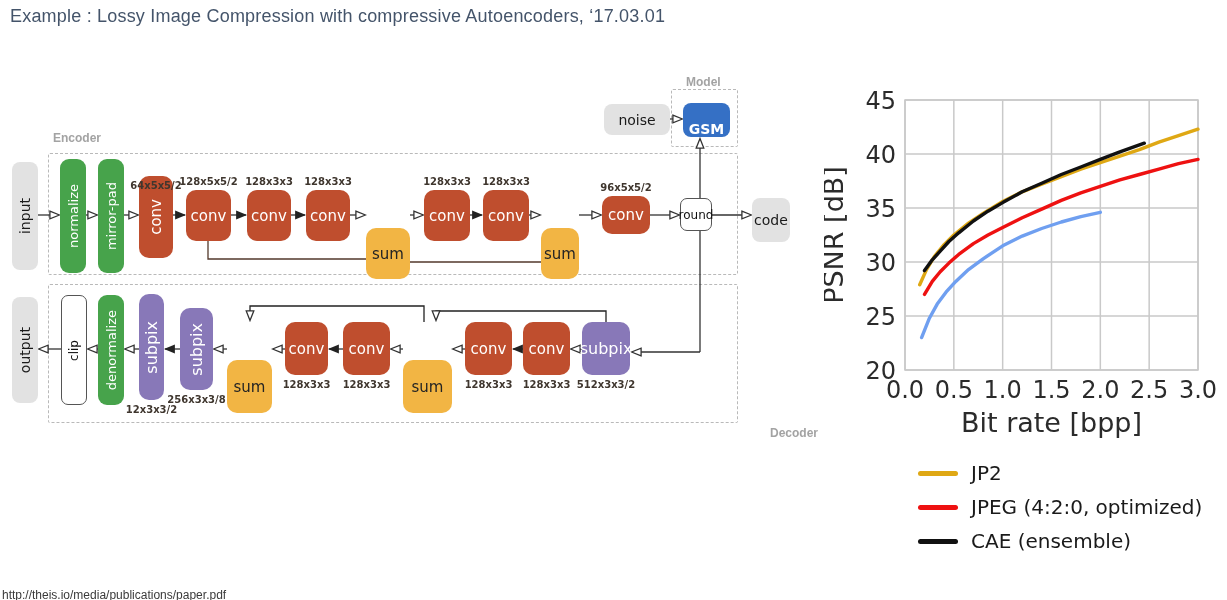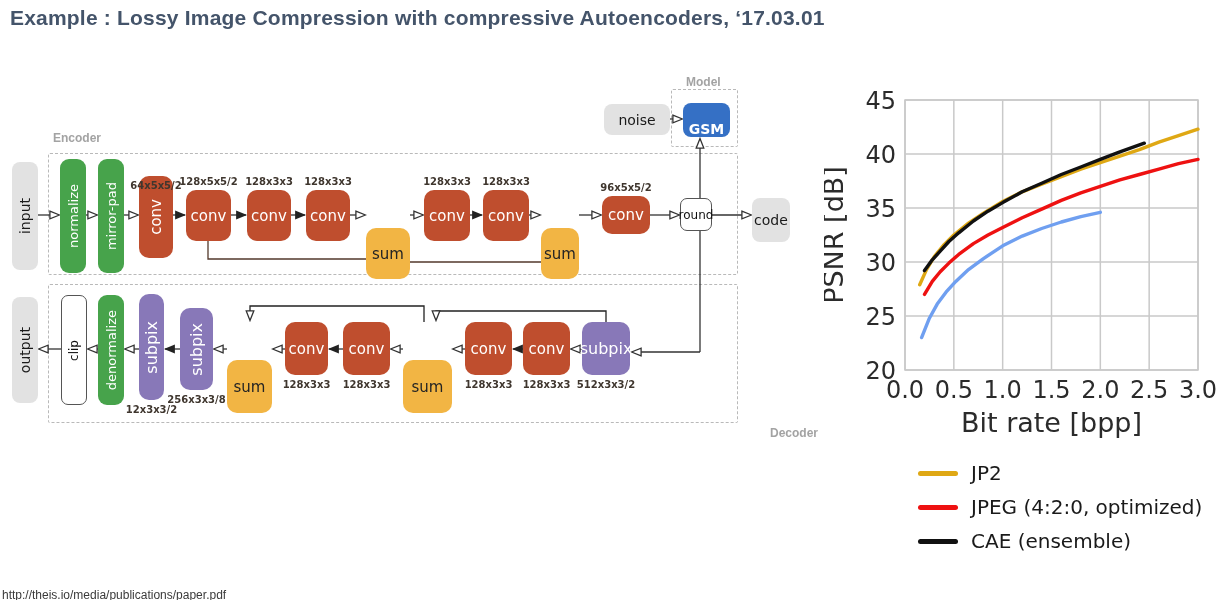--- a/index.html
+++ b/index.html
@@ -1,18 +1,18 @@
 <!DOCTYPE html>
 <html><head>
 <meta charset="utf-8">
 <style>
   html,body{margin:0;padding:0;background:#fff;}
   .page{position:relative;width:1227px;height:600px;background:#fff;overflow:hidden;
         font-family:"Liberation Sans",sans-serif;}
-  .slide-title{position:absolute;left:10px;top:6px;font-size:21px;font-weight:700;
+  .slide-title{position:absolute;left:10px;top:6px;font-size:18px;font-weight:400;
         color:#44546A;white-space:nowrap;letter-spacing:.2px;}
   .footer-url{position:absolute;left:2px;top:588px;font-size:12px;color:#3a3a3a;line-height:14px;}
 
   
   #diagram{position:absolute;left:0;top:0;width:800px;height:460px;}
   .dashed{position:absolute;border:1.5px dashed #b9b9b9;z-index:0;box-sizing:border-box;border-radius:2px;}
   .seclabel{position:absolute;z-index:1;font-size:12px;font-weight:700;color:#a3a3a3;}
   .node{position:absolute;display:flex;align-items:center;justify-content:center;z-index:2;
         box-sizing:border-box;border-radius:10px;font-family:"DejaVu Sans",sans-serif;text-align:center;}
   .node.io{background:#e2e2e2;color:#1a1a1a;font-size:14px;border-radius:8px;}

